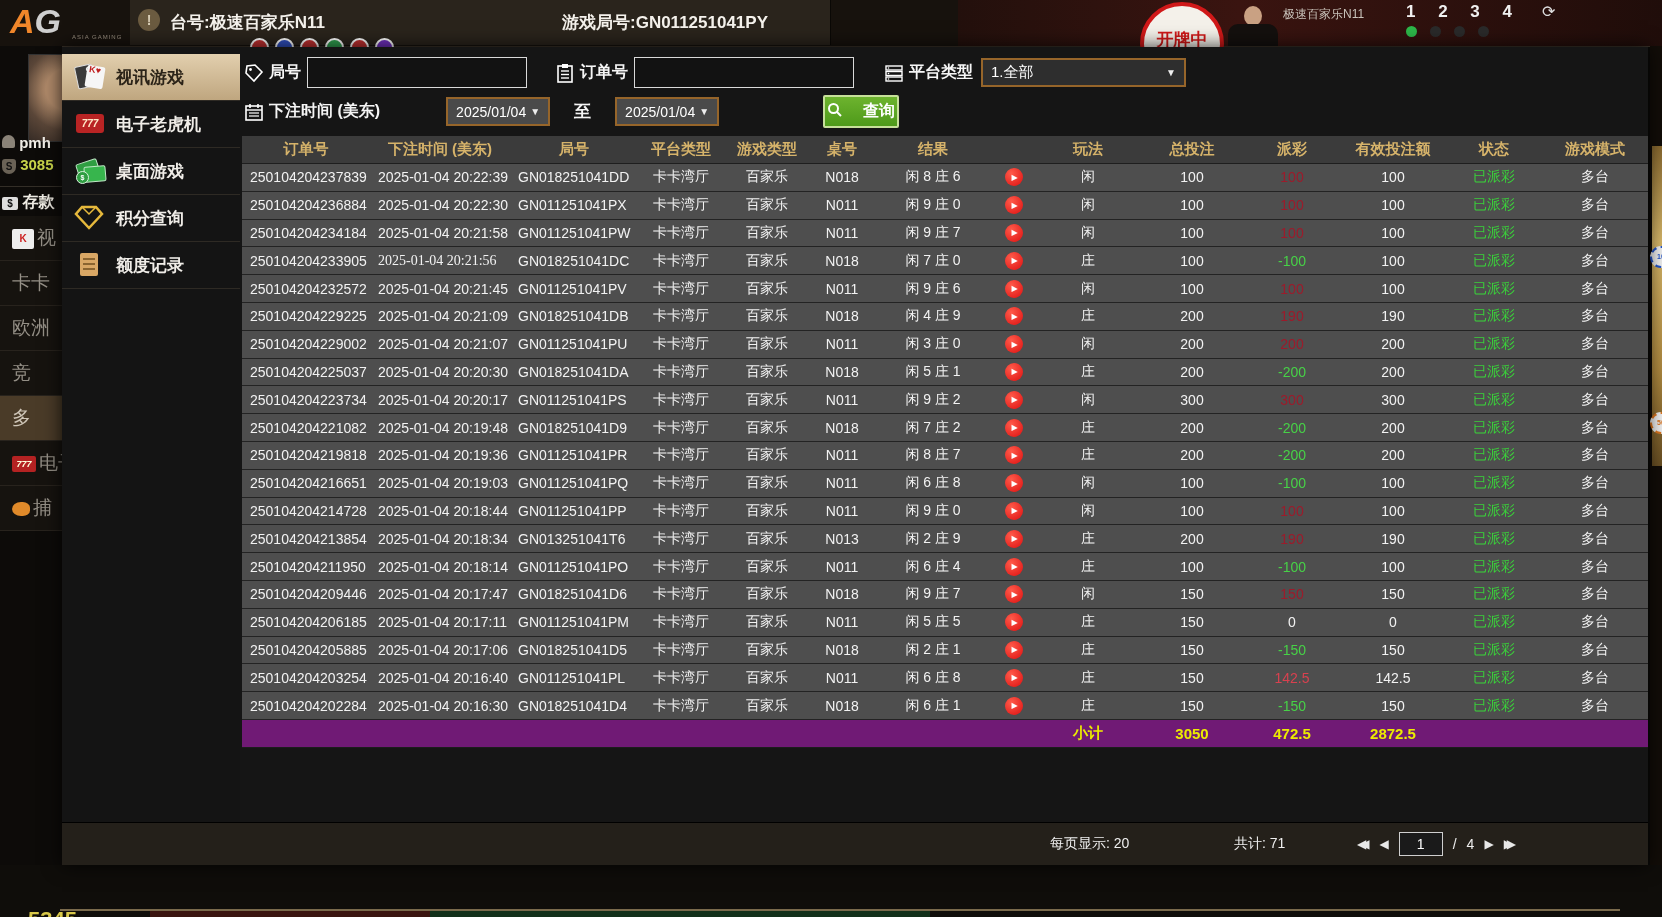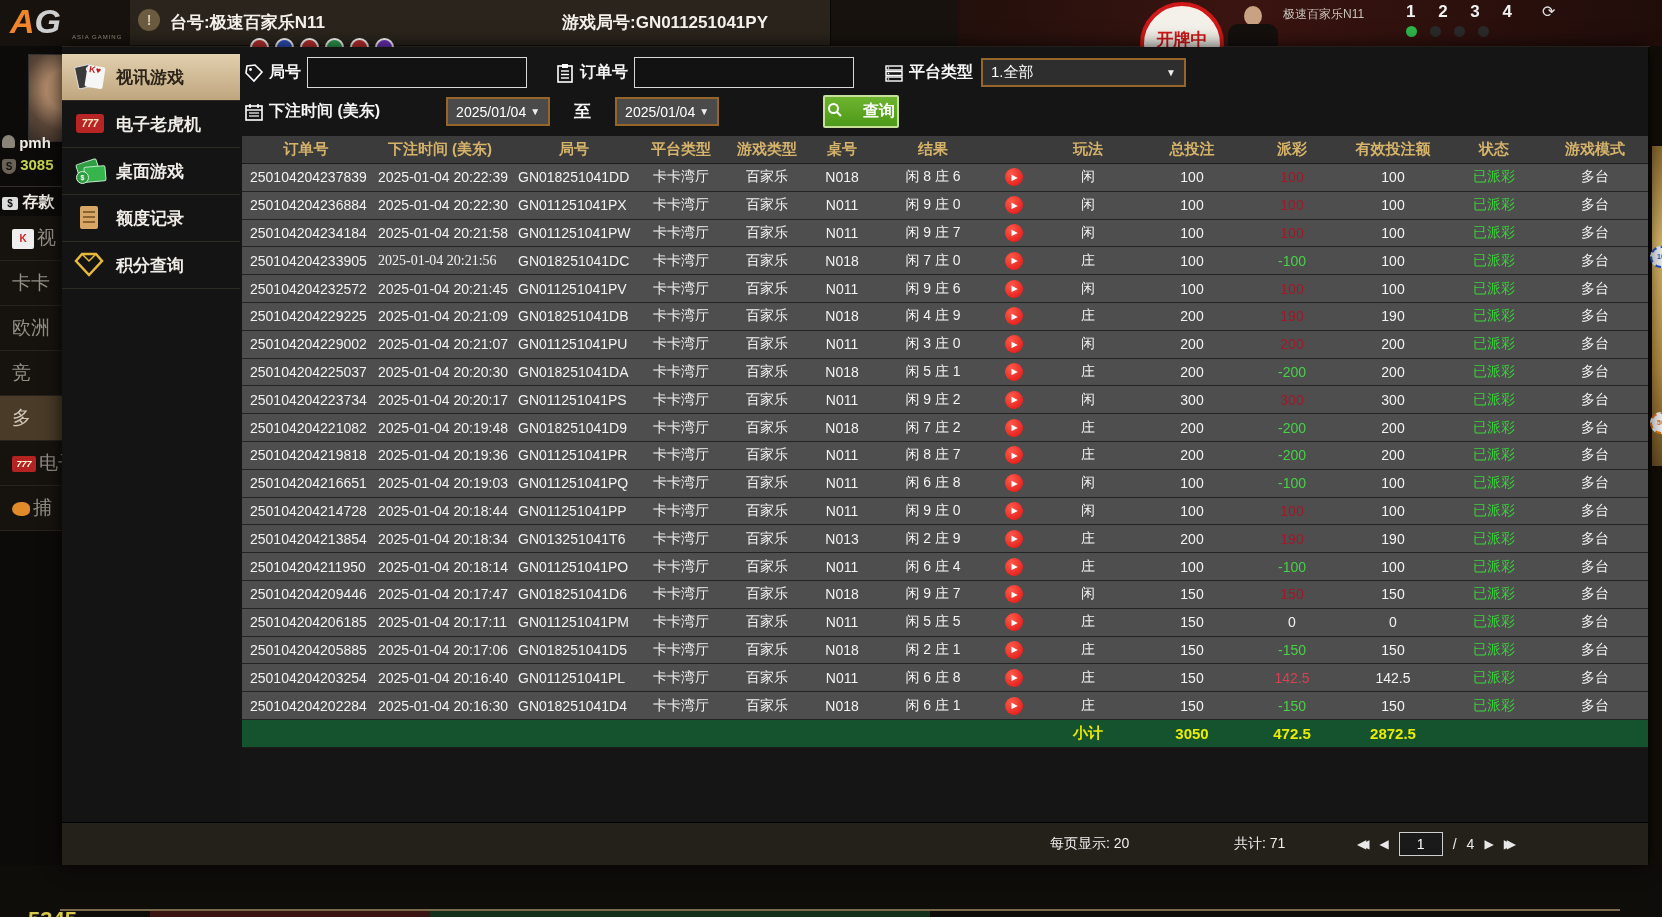--- a/index.html
+++ b/index.html
@@ -132,21 +132,21 @@
   .a-l{justify-content:flex-start;padding-left:8px;}
   .grow{flex:1 1 auto !important;}
   .pay-win{color:#9c1b2b;}
   .pay-win2{color:#d8414f;}
   .pay-loss{color:#47d147;}
   .pay-zero{color:#f2f2f2;}
   .status-ok{color:#3ad13a;}
   .play-icon{width:18px;height:18px;border-radius:50%;background:radial-gradient(circle at 35% 30%,#ff5a4a,#dd1010);
              display:flex;align-items:center;justify-content:center;cursor:pointer;}
   .play-icon span{color:#fff;font-size:8px;margin-left:1px;}
-  .tr.total{background:#14532d;border-bottom:1px solid #1c1c1c;}
+  .tr.total{background:#701a75;border-bottom:1px solid #1c1c1c;}
   .tot-label,.tot-val{color:#ecec00;font-weight:bold;font-size:15px;}
   
   .modal-footer{position:relative;height:42px;flex:0 0 auto;background:#24201a;border-top:1px solid #000;
                 display:flex;align-items:center;font-size:14px;color:#eee;}
   .per-page{position:absolute;left:988px;}
   .total-count{position:absolute;left:1172px;}
   .pager{position:absolute;left:1295px;display:flex;align-items:center;gap:10px;}
   .pg-btn{color:#e8e8e8;font-size:12px;cursor:pointer;}
   .pg-dbl{letter-spacing:-6px;padding-right:6px;}
   .page-input{width:44px;height:24px;background:#1a1a1a;border:1px solid #cfcfcf;color:#fff;text-align:center;
@@ -257,32 +257,32 @@
         <div class="nav-item">
           <span class="nicon">
             <span class="tg-card1"></span>
               <span class="tg-card2"></span>
               <span class="tg-coin">$</span>
           </span>
           <span>桌面游戏</span>
         </div>
         <div class="nav-item">
           <span class="nicon">
-              <span class="doc-icon"></span>
-            </span>
-          <span>额度记录</span>
-        </div>
-        <div class="nav-item">
-          <span class="nicon">
             <svg width="30" height="26" viewBox="0 0 30 26">
                 <polygon points="8,3 22,3 28,10 15,24 2,10" fill="none" stroke="#e6b93c" stroke-width="2.5"></polygon>
                 <polyline points="8,3 15,10 22,3" fill="none" stroke="#e6b93c" stroke-width="1.5"></polyline>
               </svg>
           </span>
           <span>积分查询</span>
+        </div>
+        <div class="nav-item">
+          <span class="nicon">
+              <span class="doc-icon"></span>
+            </span>
+          <span>额度记录</span>
         </div>
       </div>
 
       <div class="content">
         <div class="filters">
           <div class="frow frow1">
             <span class="flabel">
               <span class="ficon">
                 <svg width="20" height="20" viewBox="0 0 20 20">
                     <path d="M11 2 L18 9 L10 18 L2 10 L3 3 Z" fill="none" stroke="#fff" stroke-width="1.6"></path>

